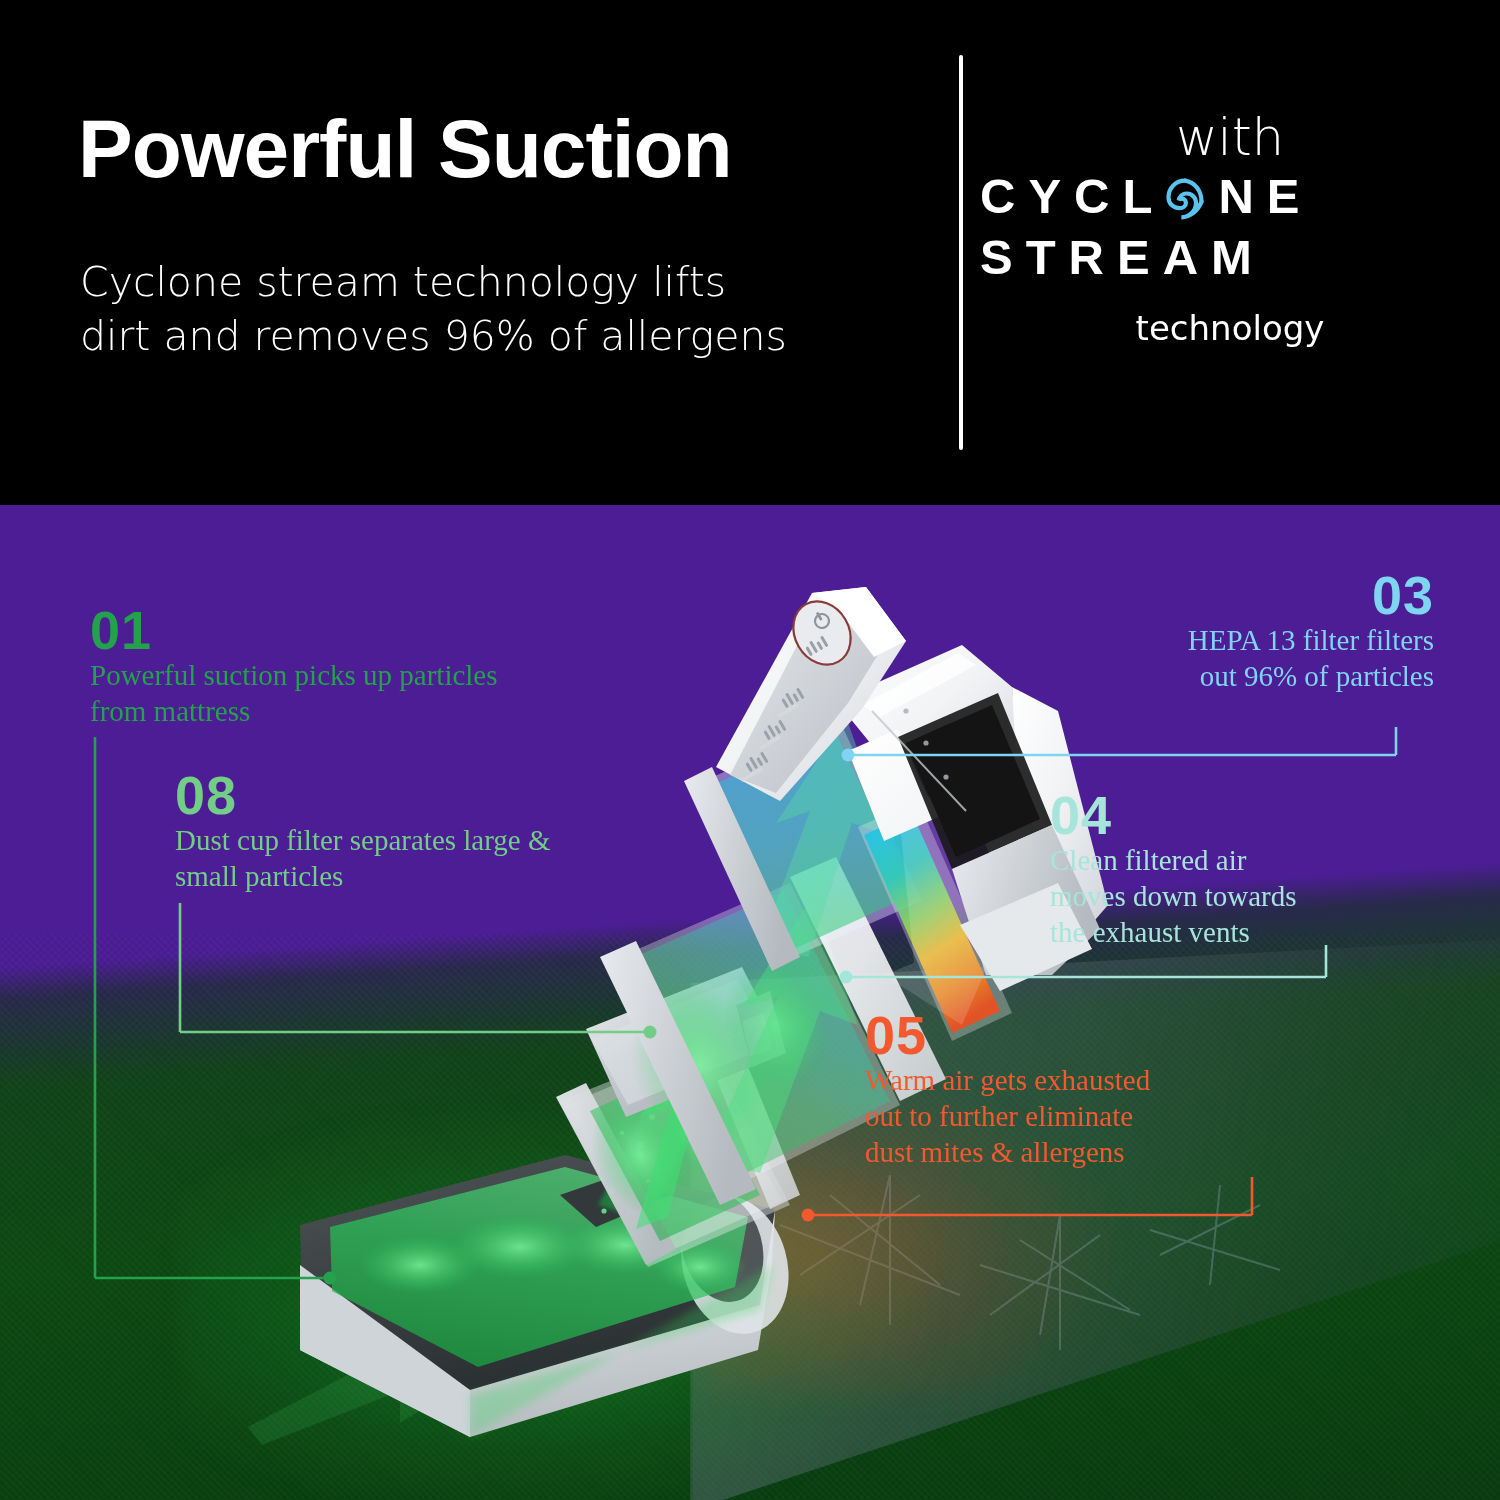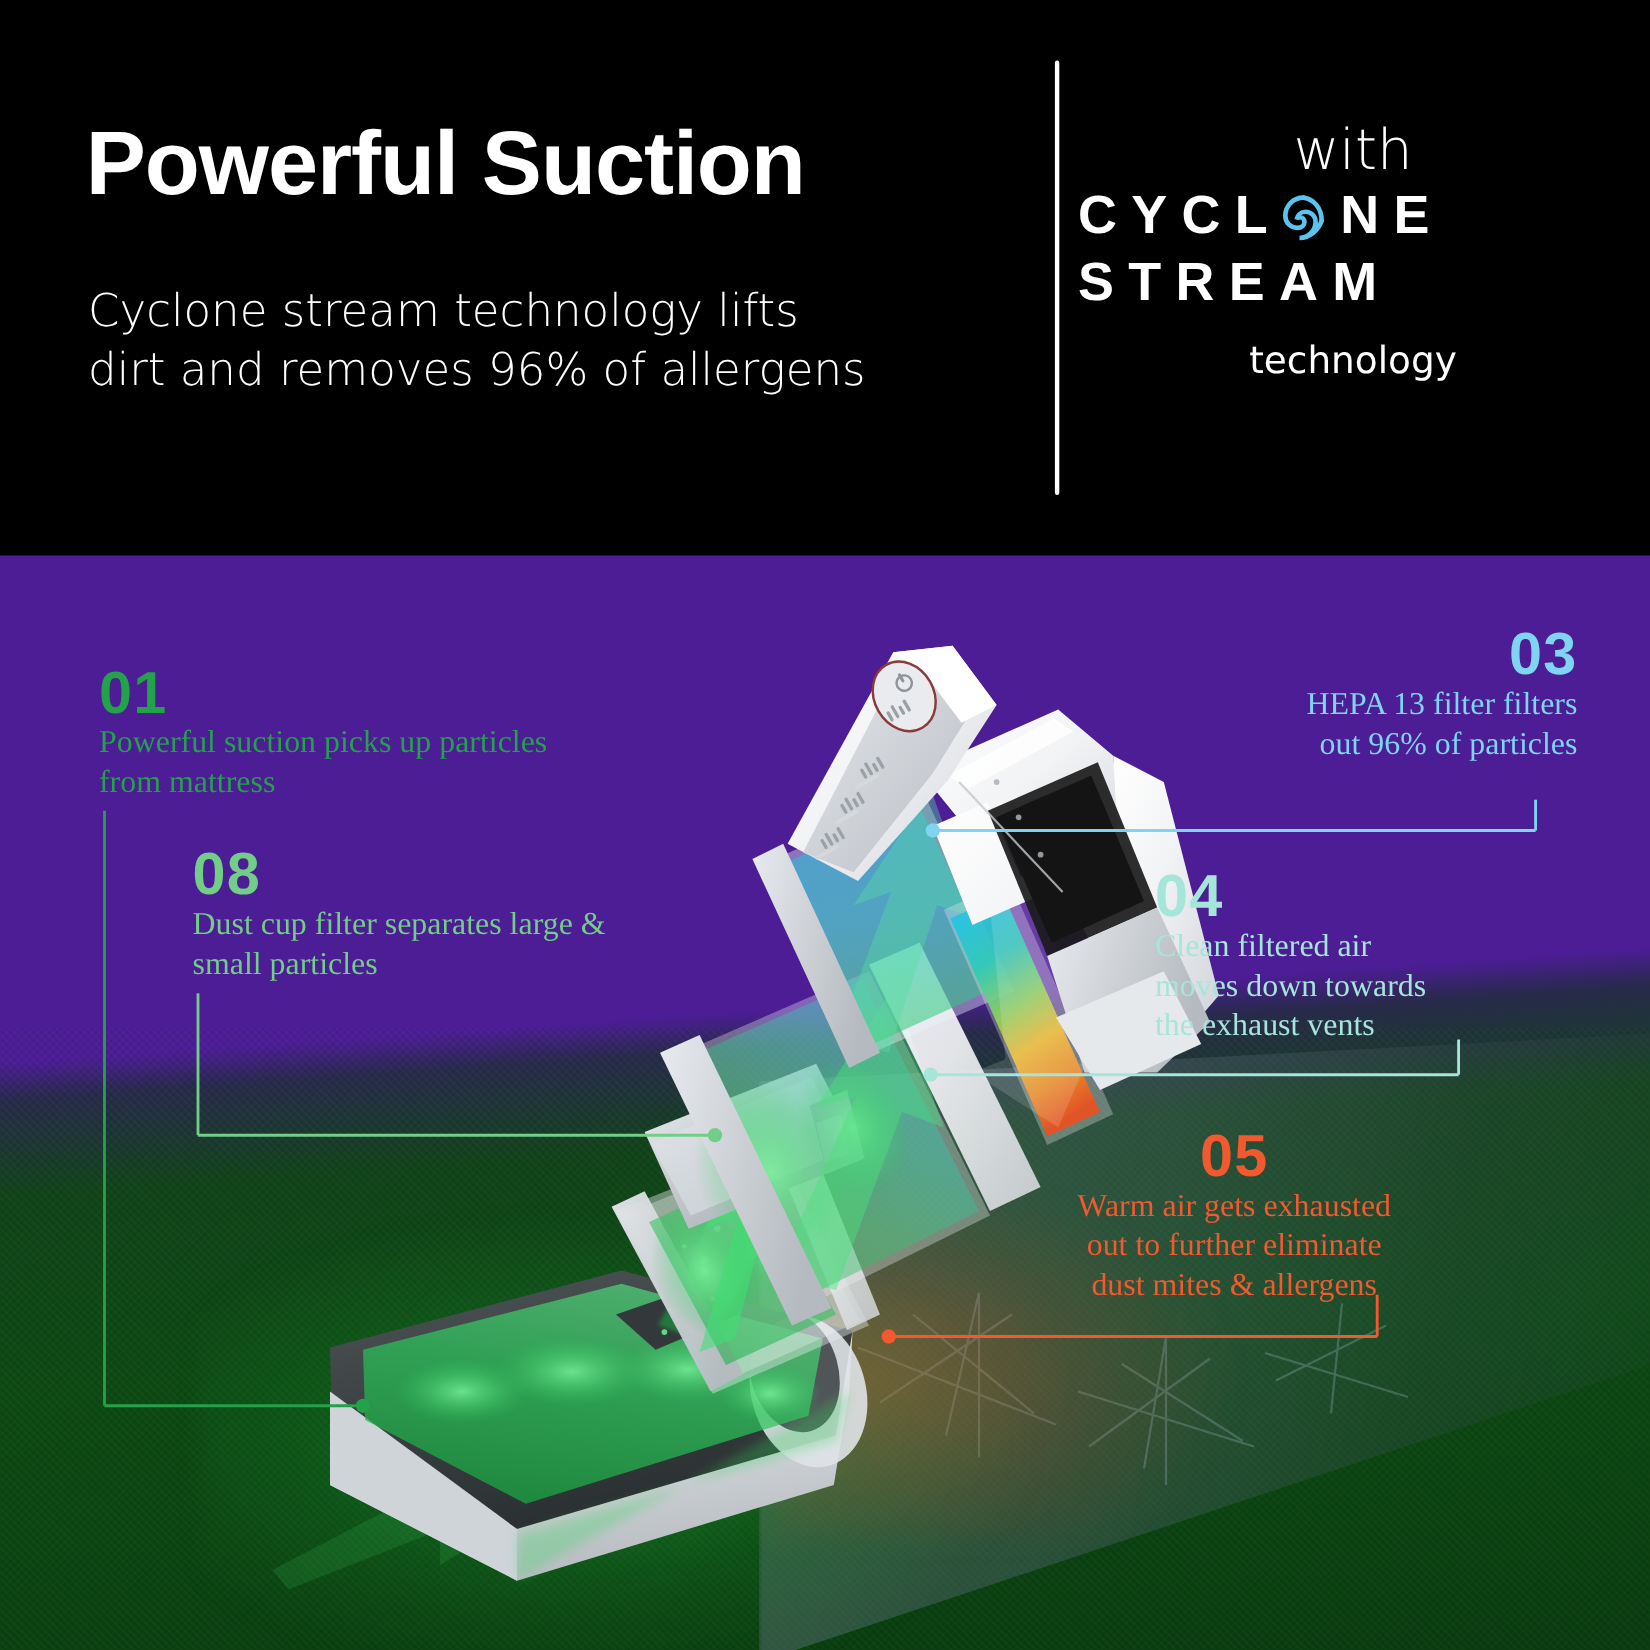--- a/index.html
+++ b/index.html
@@ -93,21 +93,21 @@
 
   #co1 { left:90px;  top:100px; }
   #co1 .num, #co1 .txt { color:#23A14B; }
   #co2 { left:175px; top:265px; }
   #co2 .num, #co2 .txt { color:#72CE87; }
 
   #co3 { left:1144px; top:65px;  width:290px; text-align:right; }
   #co3 .num, #co3 .txt { color:#7FD4F2; }
   #co4 { left:1050px; top:285px; width:282px; text-align:left; }
   #co4 .num, #co4 .txt { color:#A6E5DA; }
-  #co5 { left:942px;  top:505px; width:360px; text-align:center;margin-top:16px; }
+  #co5 { left:865px;  top:505px; width:360px; text-align:left; }
   #co5 .num, #co5 .txt { color:#F2592F; }
 
   
   #leaders { position:absolute; left:0; top:0; width:1500px; height:995px; }
 
   
   #device { position:absolute; left:0; top:0; width:1500px; height:995px; }
 </style>
 </head>
 <body>

